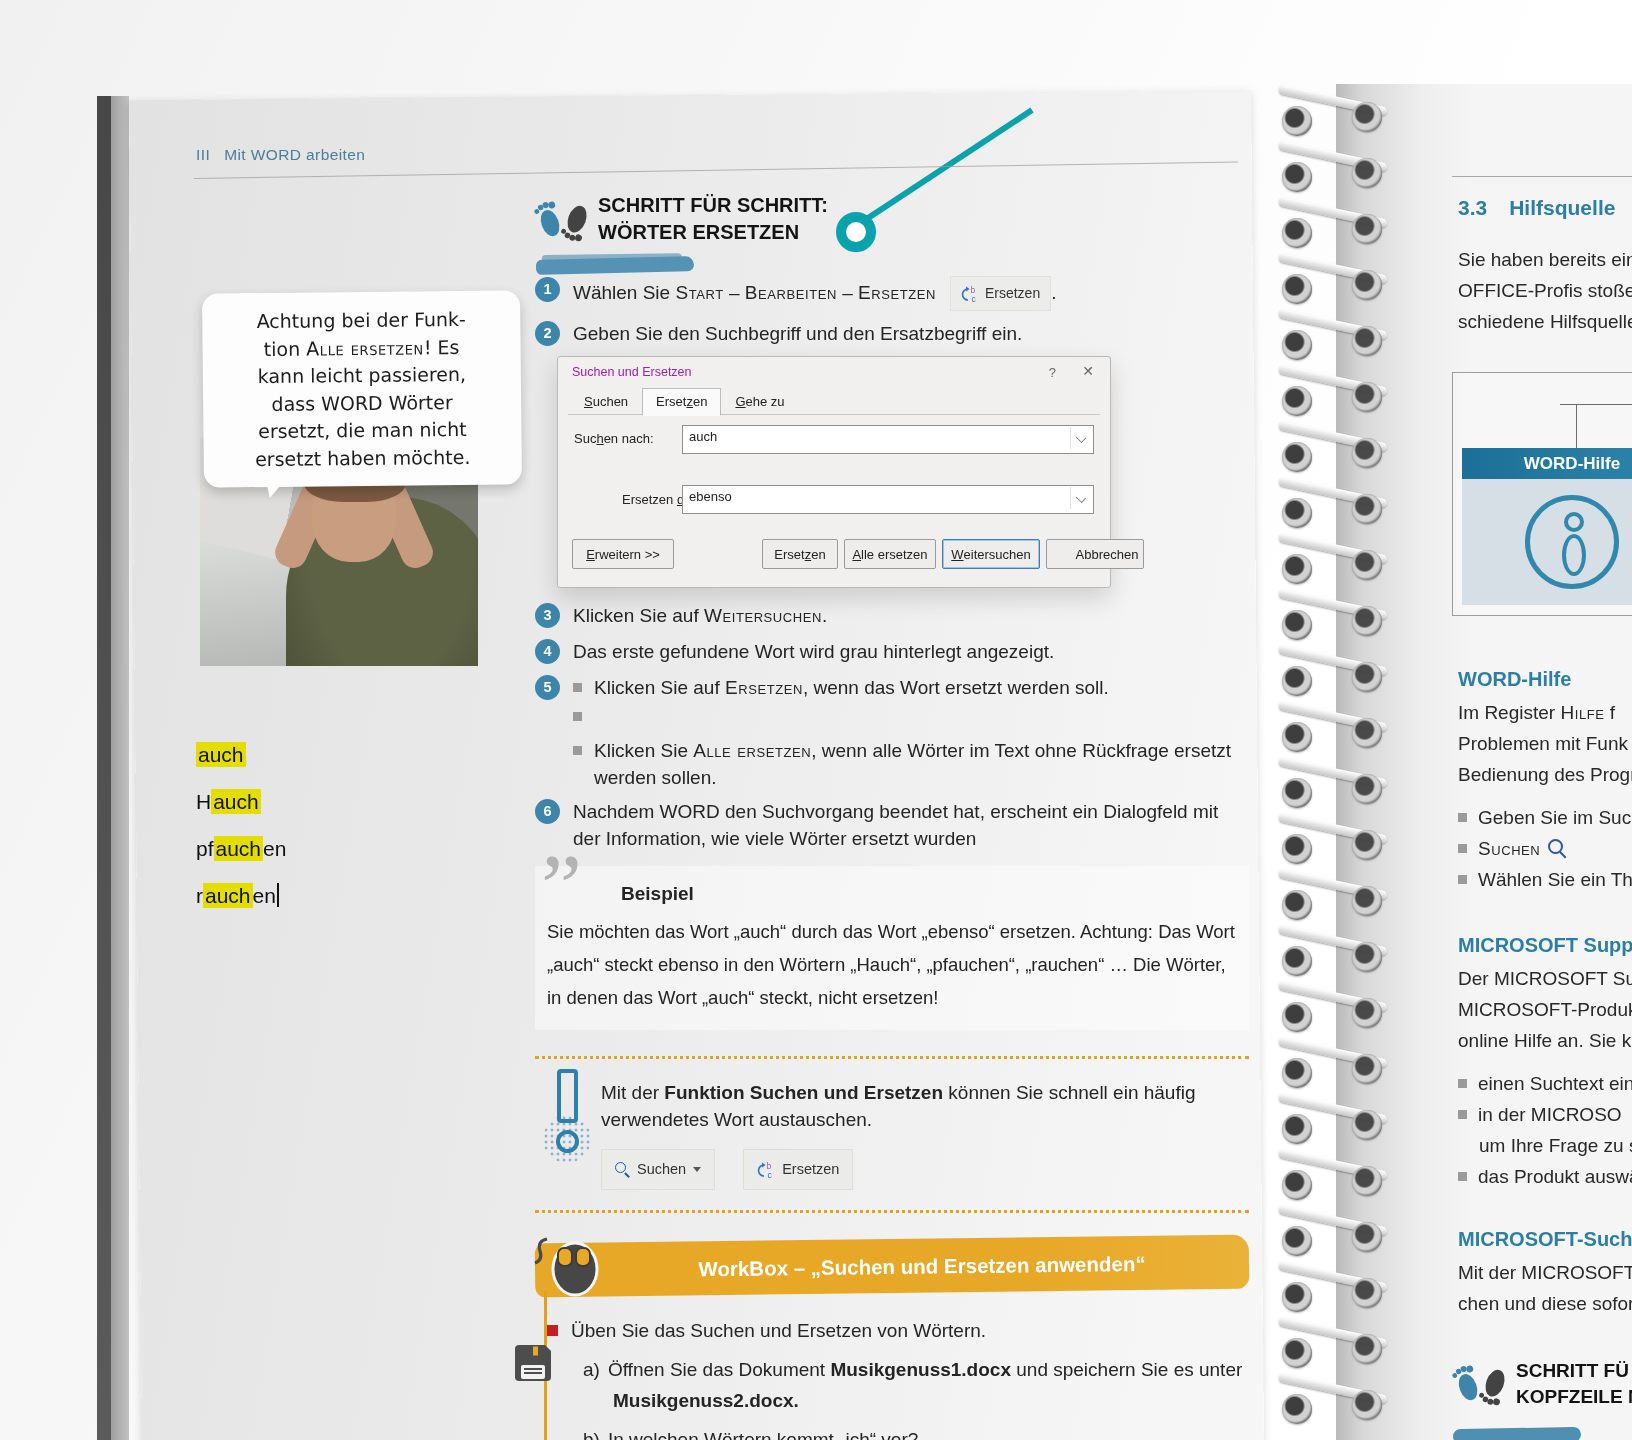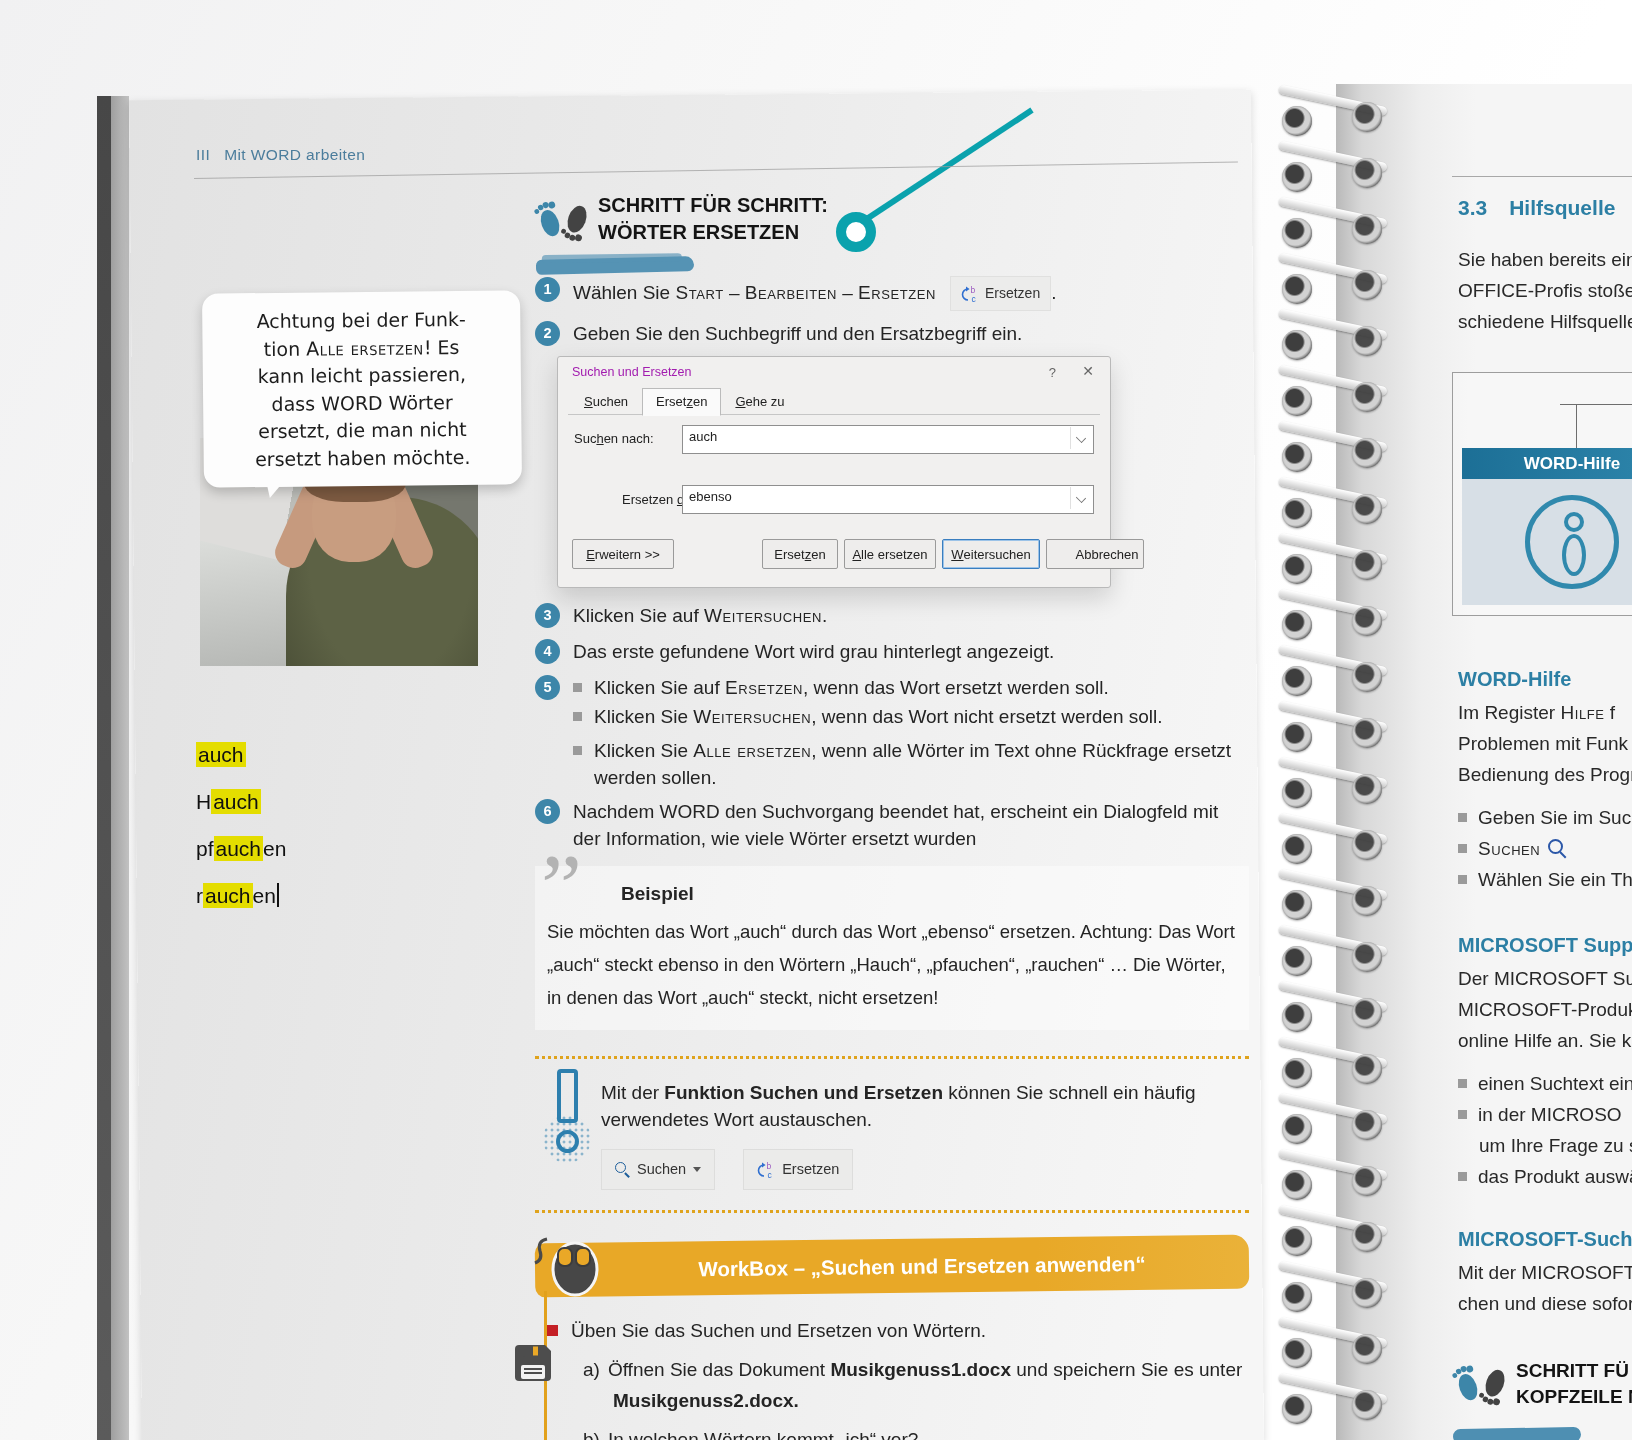--- a/index.html
+++ b/index.html
@@ -433,21 +433,21 @@
       <span class="step-text"><span>Klicken Sie auf </span><span class="sc">Weitersuchen</span><span>.</span></span>
     </div>
     <div class="step">
       <span class="badge">4</span>
       <span class="step-text">Das erste gefundene Wort wird grau hinterlegt angezeigt.</span>
     </div>
     <div class="step" style="margin-bottom:2px;">
       <span class="badge">5</span>
       <span class="step-text"><span class="sq"></span><span><span>Klicken Sie auf </span><span class="sc">Ersetzen</span><span>, wenn das Wort ersetzt werden soll.</span></span></span>
     </div>
-    <div class="bullet-line"><span class="sq"></span><span><span>Klicken Sie </span><span class="sc">Weitersuchen</span><span>, wenn das Wort nicht ersetzt werden soll.</span></span></div>
+    <div class="bullet-line"><span class="sq"></span></div>
     <div class="bullet-line"><span class="sq"></span><span><span>Klicken Sie </span><span class="sc">Alle ersetzen</span><span>, wenn alle Wörter im Text ohne Rückfrage ersetzt werden sollen.</span></span></div>
     <div class="step" style="margin-top:6px;">
       <span class="badge">6</span>
       <span class="step-text">Nachdem WORD den Suchvorgang beendet hat, erscheint ein Dialogfeld mit der Information, wie viele Wörter ersetzt wurden</span>
     </div>
 
     <div class="example">
       <span class="quote-glyph">”</span>
       <div class="ex-label">Beispiel</div>
       <div class="ex-text">Sie möchten das Wort „auch“ durch das Wort „ebenso“ ersetzen. Achtung: Das Wort „auch“ steckt ebenso in den Wörtern „Hauch“, „pfauchen“, „rauchen“ … Die Wörter, in denen das Wort „auch“ steckt, nicht ersetzen!</div>

